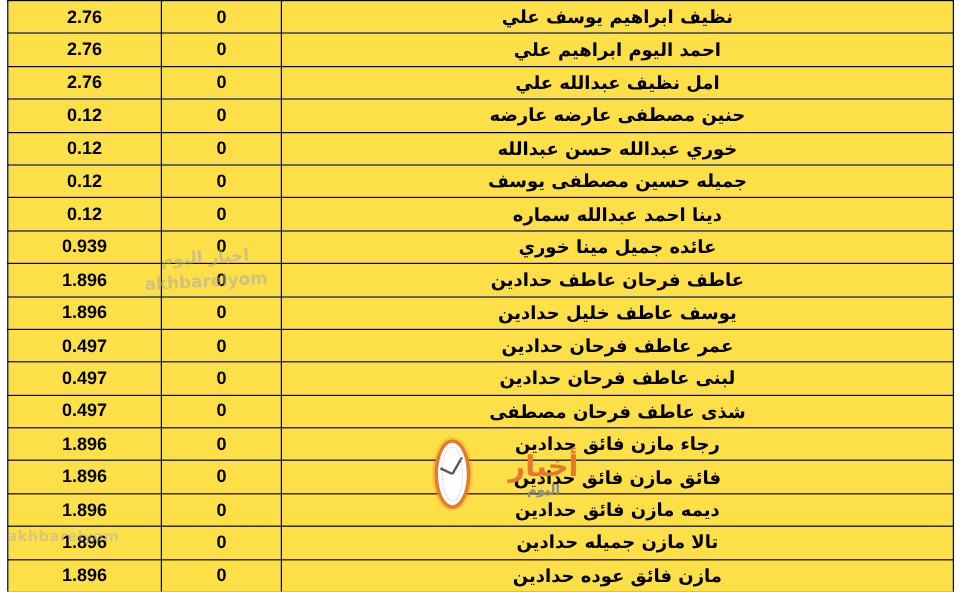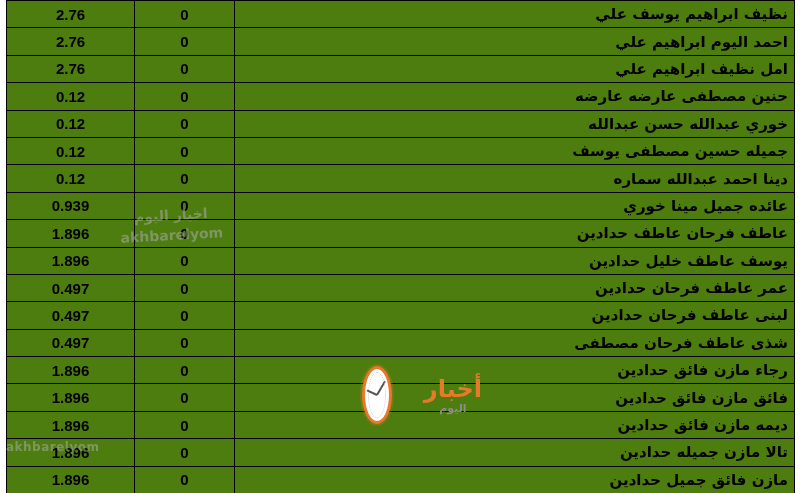--- a/index.html
+++ b/index.html
@@ -36,28 +36,28 @@
   }
 
   table.data-table td {
     border: 1px solid #000000;
     padding: 0 6px;
     font-size: 15px;
     color: #000000;
     font-weight: bold;
     white-space: nowrap;
     overflow: hidden;
-    background: #4d7c0f;
+    background: #fde047;
     box-sizing: border-box;
   }
 
   
   td.col-name {
     width: 560px;
-    text-align: right;
+    text-align: center;
     direction: rtl;
     padding-left: 10px;
     font-size: 15.5px;
   }
   td.col-mid {
     width: 100px;
     text-align: center;
     font-family: "Liberation Sans", sans-serif;
   }
   td.col-val {
@@ -176,21 +176,21 @@
           <td class="col-name">نظيف ابراهيم يوسف علي</td>
           <td class="col-mid">0</td>
           <td class="col-val">2.76</td>
         </tr>
         <tr>
           <td class="col-name">احمد اليوم ابراهيم علي</td>
           <td class="col-mid">0</td>
           <td class="col-val">2.76</td>
         </tr>
         <tr>
-          <td class="col-name">امل نظيف ابراهيم علي</td>
+          <td class="col-name">امل نظيف عبدالله علي</td>
           <td class="col-mid">0</td>
           <td class="col-val">2.76</td>
         </tr>
         <tr>
           <td class="col-name">حنين مصطفى عارضه عارضه</td>
           <td class="col-mid">0</td>
           <td class="col-val">0.12</td>
         </tr>
         <tr>
           <td class="col-name">خوري عبدالله حسن عبدالله</td>
@@ -251,21 +251,21 @@
           <td class="col-name">ديمه مازن فائق حدادين</td>
           <td class="col-mid">0</td>
           <td class="col-val">1.896</td>
         </tr>
         <tr>
           <td class="col-name">تالا مازن جميله حدادين</td>
           <td class="col-mid">0</td>
           <td class="col-val">1.896</td>
         </tr>
         <tr>
-          <td class="col-name">مازن فائق جميل حدادين</td>
+          <td class="col-name">مازن فائق عوده حدادين</td>
           <td class="col-mid">0</td>
           <td class="col-val">1.896</td>
         </tr>
       </tbody>
   </table>
 
   <div class="wm wm-left-text">
     <div>اخبار اليوم</div>
     <div>akhbarelyom</div>
   </div>

